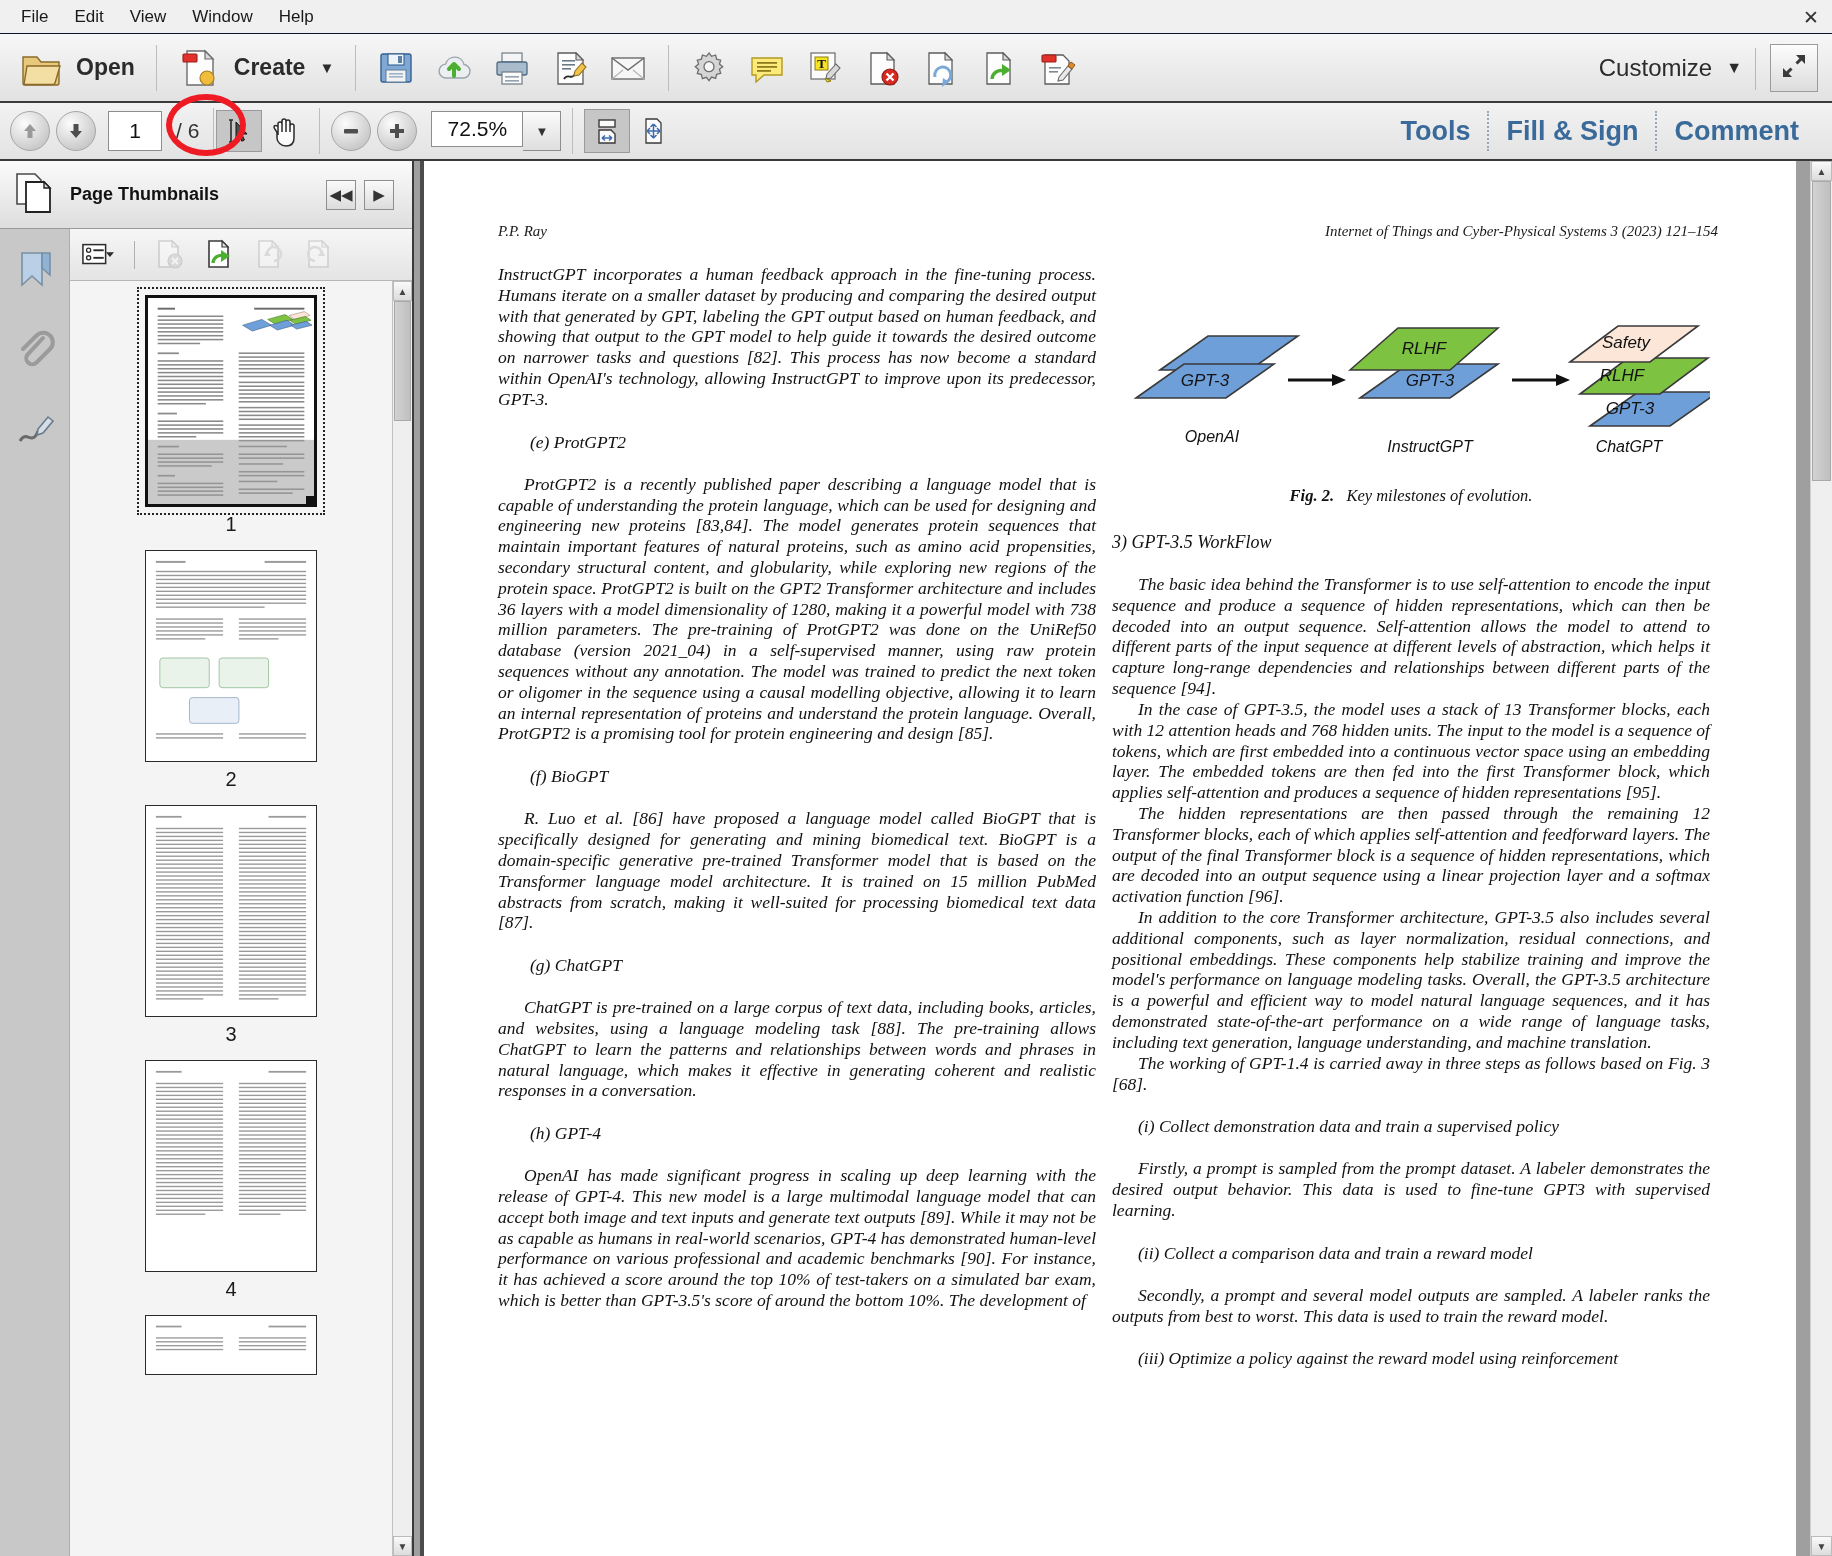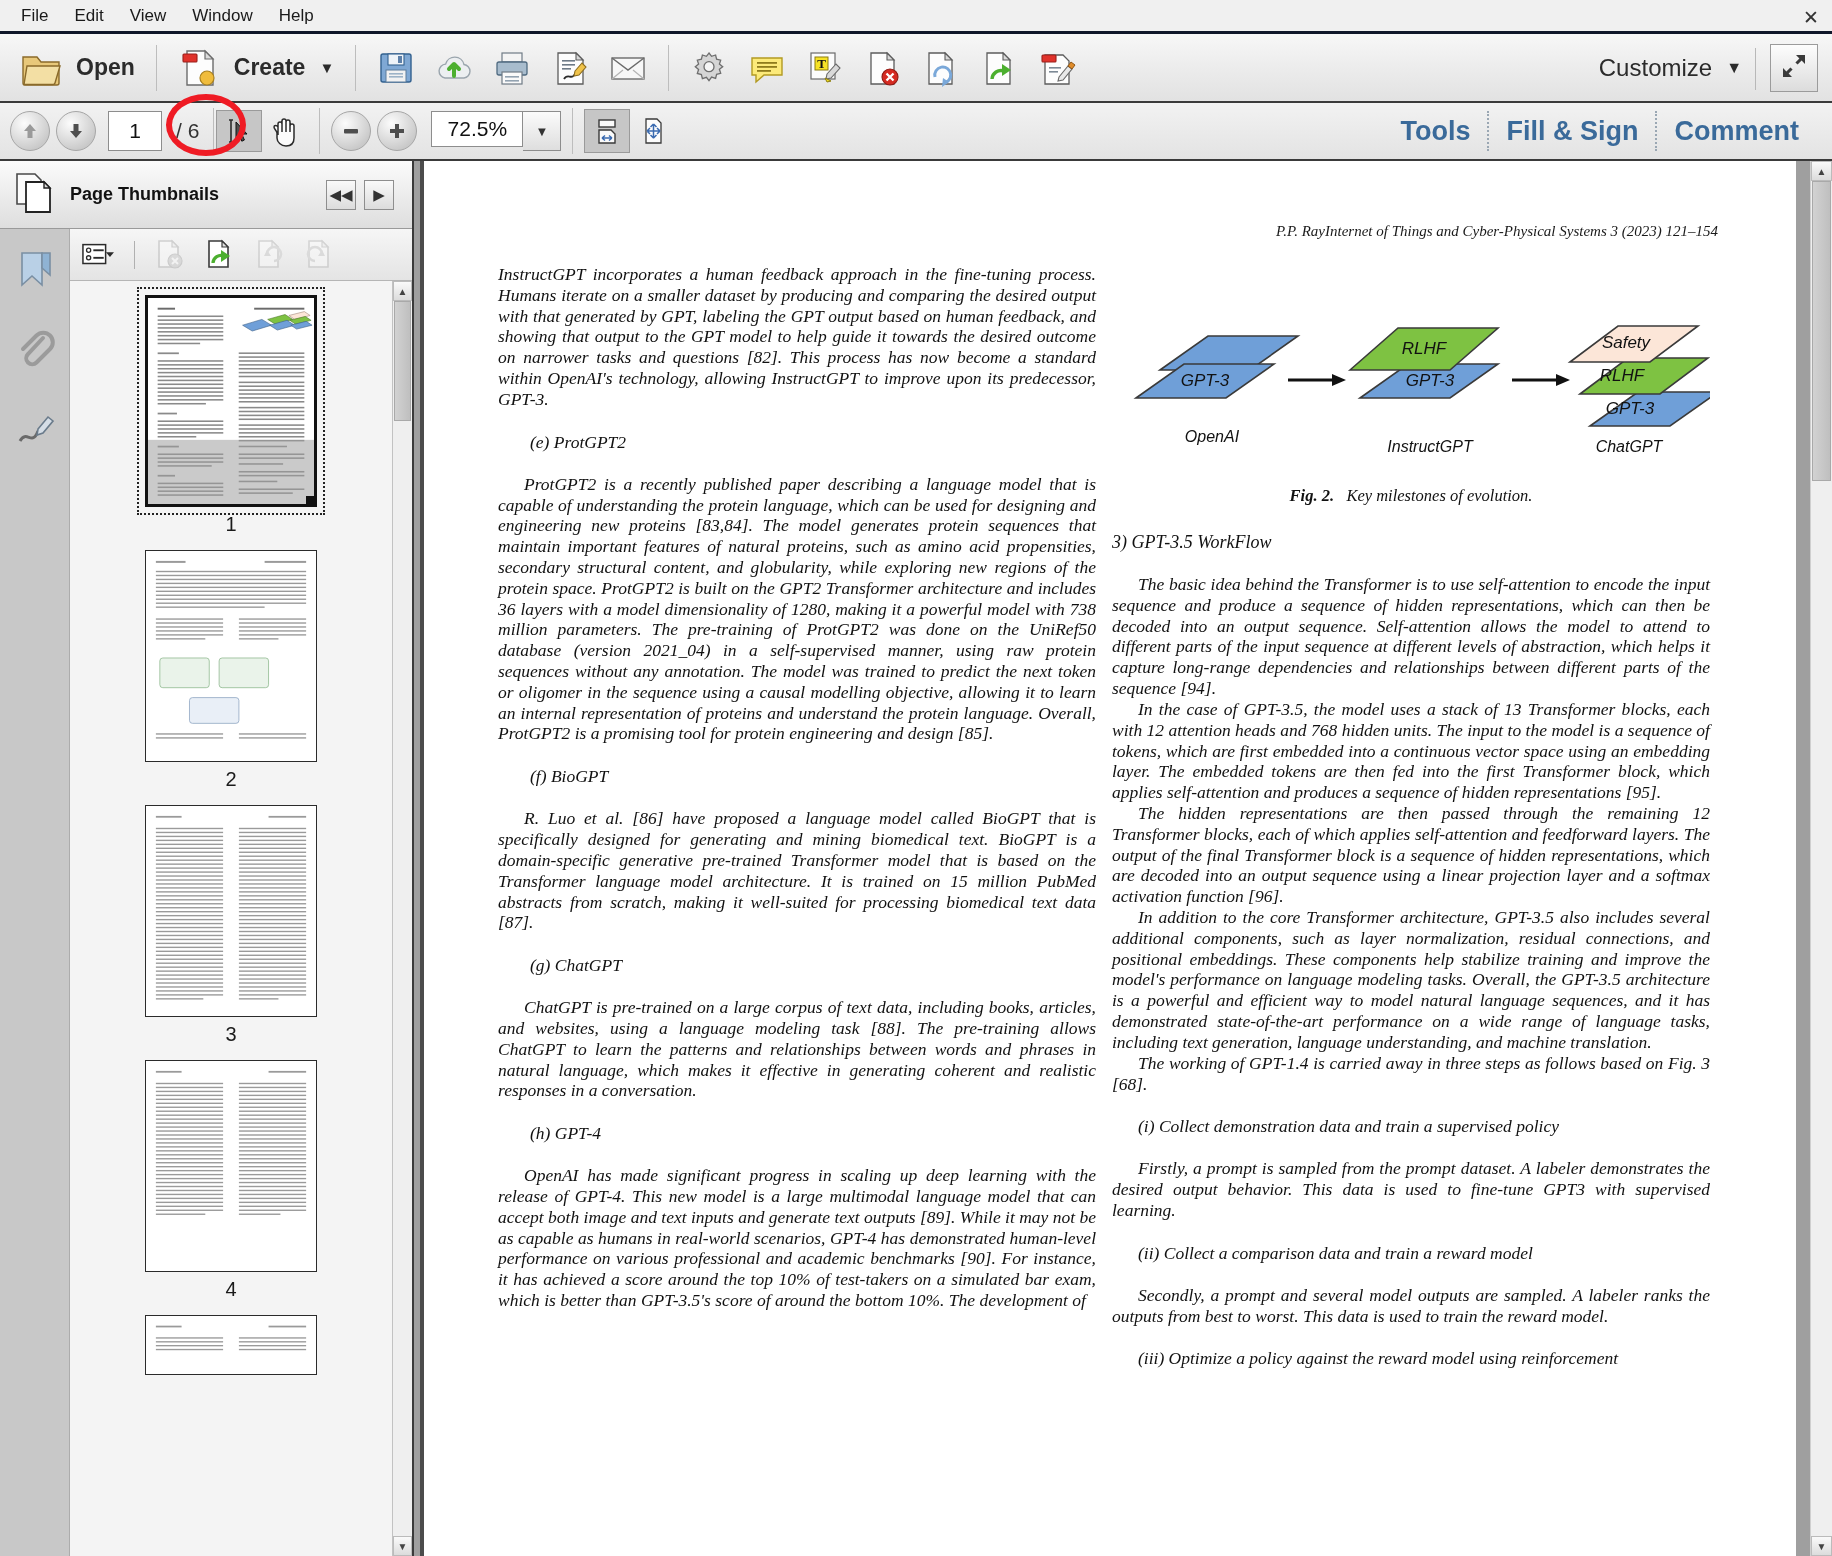--- a/index.html
+++ b/index.html
@@ -7,21 +7,21 @@
     width: 1832px; height: 1556px;
     overflow: hidden;
     font-family: "Liberation Sans", sans-serif;
     background: #ffffff;
   }
 
   
   .menubar {
     height: 34px;
     background: #f0f0f0;
-    border-bottom: 3px solid #0f172a;
+    border-bottom: 1px solid #0f172a;
     display: flex;
     align-items: center;
     padding-left: 8px;
     position: relative;
   }
   .menu-item {
     font-size: 17px;
     color: #1a1a1a;
     padding: 4px 13px;
     cursor: default;
@@ -274,21 +274,21 @@
   .page {
     position: absolute;
     left: 6px; top: 0;
     width: 1376px;
     height: 1480px;
     background: #ffffff;
     border-left: 4px solid #4c4c4c;
     padding: 62px 78px 0 74px;
   }
   .pg-header {
-    display:flex; justify-content:flex-end; align-items:baseline;
+    display:flex; justify-content:space-between; align-items:baseline;
     font-family: "Liberation Serif", serif;
     font-style: italic;
     font-size: 15px;
     color:#1a1a1a;
     margin-bottom: 24px;
   }
   .cols {
     display:flex; gap: 16px;
     font-family:"Liberation Serif", serif;
     font-style:italic;

